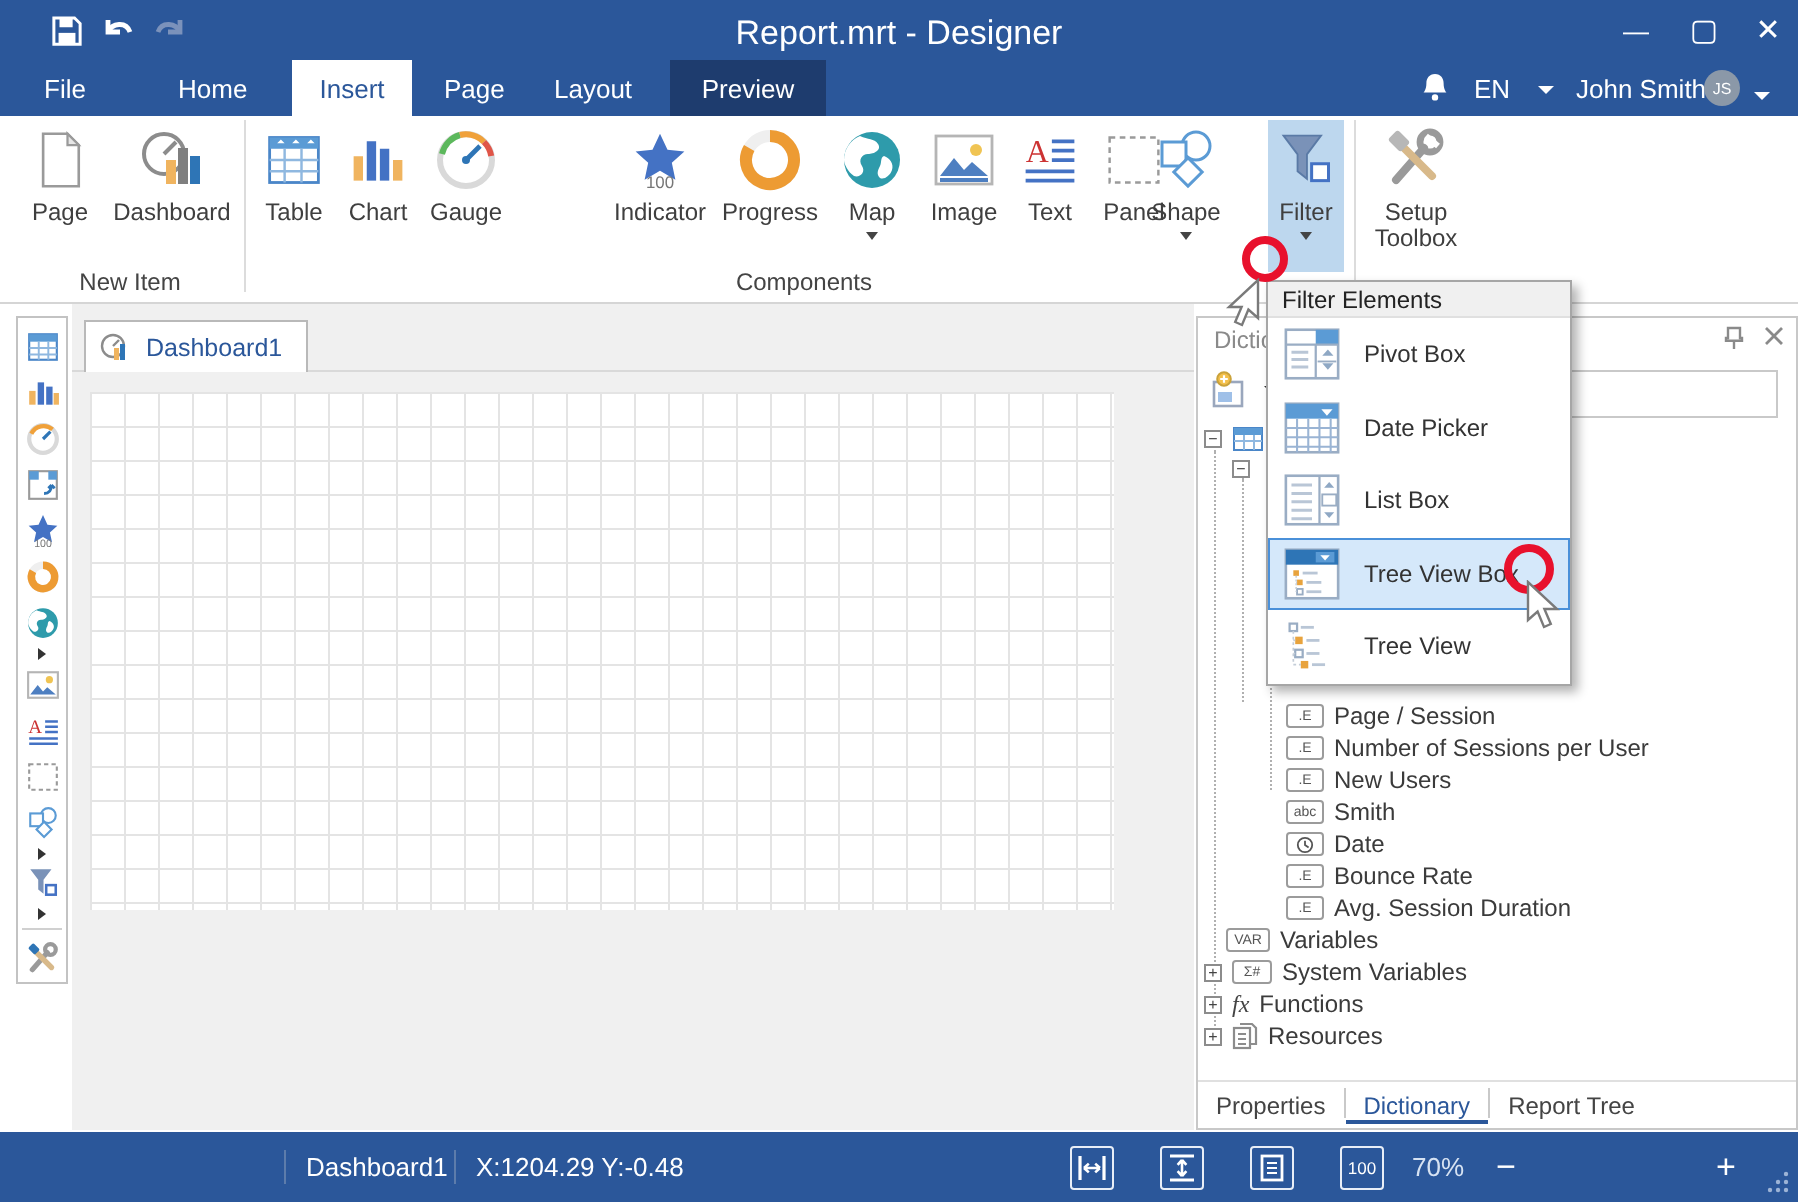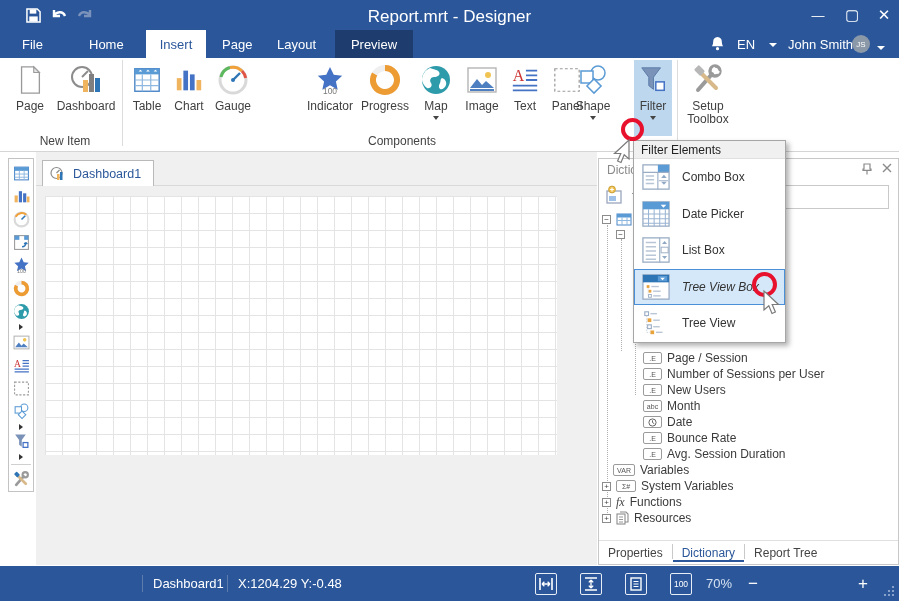--- a/index.html
+++ b/index.html
@@ -59,21 +59,21 @@
   .vdots { position:absolute; border-left:1px dotted #b0b0b0; }
   .panel-tabs { position:absolute; left:0; bottom:2px; width:299px; height:22px; display:flex; align-items:stretch; background:#fff; border-top:1px solid #e0e0e0; }
   .ptab { display:flex; align-items:center; gap:5px; padding:0 9px; color:#444; font-size:12px; border-bottom:2px solid transparent;flex-direction:column; }
   .ptab.active { color:#2b579a; border-bottom:2px solid #2b579a; }
   .ptab-sep { width:1px; background:#c9c9c9; margin:3px 0; }
 
   
   .dropdown { position:absolute; left:633px; top:140px; width:153px; height:203px; background:#fff; border:1px solid #a6a6a6; box-shadow:3px 3px 5px rgba(0,0,0,.3); z-index:40; }
   .dd-header { height:18px; background:#f0f0f0; border-bottom:1px solid #e0e0e0; font-size:12px; color:#222; display:flex; align-items:center; padding-left:7px; }
   .dd-item { position:relative; height:36.5px; display:flex; align-items:center; gap:12px; padding-left:7px; font-size:12px; color:#333; border:1px solid transparent; }
-  .dd-item.selected { background:#d5e8fa; border:1px solid #4a90d9;font-style:italic; }
+  .dd-item.selected { background:#d5e8fa; border:1px solid #4a90d9; }
 
   
   .redcircle { position:absolute; border:4px solid #e8112d; border-radius:50%; z-index:60; }
   .cursor { position:absolute; z-index:61; }
 
   
   .statusbar { position:absolute; left:0; top:566px; width:899px; height:35px; background:#2b579a; color:#fff; font-size:13px; }
   .sb-item { position:absolute; top:0; height:35px; display:flex; align-items:center; }
   .sb-sep { position:absolute; top:9px; width:1px; height:17px; background:#5d7cab; }
   .sb-ico { position:absolute; top:7px; width:22px; height:22px; border:1px solid #e8eef7; border-radius:2px; display:flex; align-items:center; justify-content:center; }
@@ -426,21 +426,21 @@
     <div class="trow" style="left:44px; top:207px">
         <span class="fico">.E</span>
         <span>Number of Sessions per User</span>
       </div>
     <div class="trow" style="left:44px; top:223px">
         <span class="fico">.E</span>
         <span>New Users</span>
       </div>
     <div class="trow" style="left:44px; top:239px">
         <span class="fico">abc</span>
-        <span>Month</span>
+        <span>Smith</span>
       </div>
     <div class="trow" style="left:44px; top:255px">
       <span class="fico">
           <svg width="9" height="9" viewBox="0 0 10 10">
             <circle cx="5" cy="5" r="4" fill="none" stroke="#555" stroke-width="1"></circle>
             <path d="M5 2.6 V5 L7 6.4" fill="none" stroke="#555" stroke-width="1"></path>
           </svg>
         </span>
       <span>Date</span>
     </div>
@@ -514,21 +514,21 @@
     <div class="dd-item">
       <svg width="28" height="28" viewBox="0 0 30 30">
           <rect x="1" y="2" width="28" height="26" fill="#fff" stroke="#9aadc4" stroke-width="1.4"></rect>
           <rect x="17" y="2" width="12" height="8" fill="#5b9bd5"></rect>
           <path d="M1 10 h28 M17 10 v18" stroke="#9aadc4" stroke-width="1.2"></path>
           <path d="M4 14 h9 M4 18 h9 M4 22 h9" stroke="#b9c6d6" stroke-width="1.6"></path>
           <path d="M20.5 16 l3 -3.4 3 3.4 z" fill="#8fa8c4"></path>
           <path d="M20.5 20 l3 3.4 3 -3.4 z" fill="#8fa8c4"></path>
           <path d="M18 19 h10" stroke="#9aadc4" stroke-width="1"></path>
         </svg>
-      <span>Combo Box</span>
+      <span>Pivot Box</span>
     </div>
     <div class="dd-item">
       <svg width="28" height="28" viewBox="0 0 30 30">
           <rect x="1" y="2" width="28" height="26" fill="#fff" stroke="#9aadc4" stroke-width="1.4"></rect>
           <rect x="1" y="2" width="28" height="8" fill="#5b9bd5"></rect>
           <path d="M20 5 l3 3.4 3 -3.4 z" fill="#fff"></path>
           <path d="M1 15 h28 M1 20 h28 M1 25 h28 M7 10 v18 M13 10 v18 M19 10 v18 M25 10 v18" stroke="#9ab4d4" stroke-width="1.1"></path>
         </svg>
       <span>Date Picker</span>
     </div>

